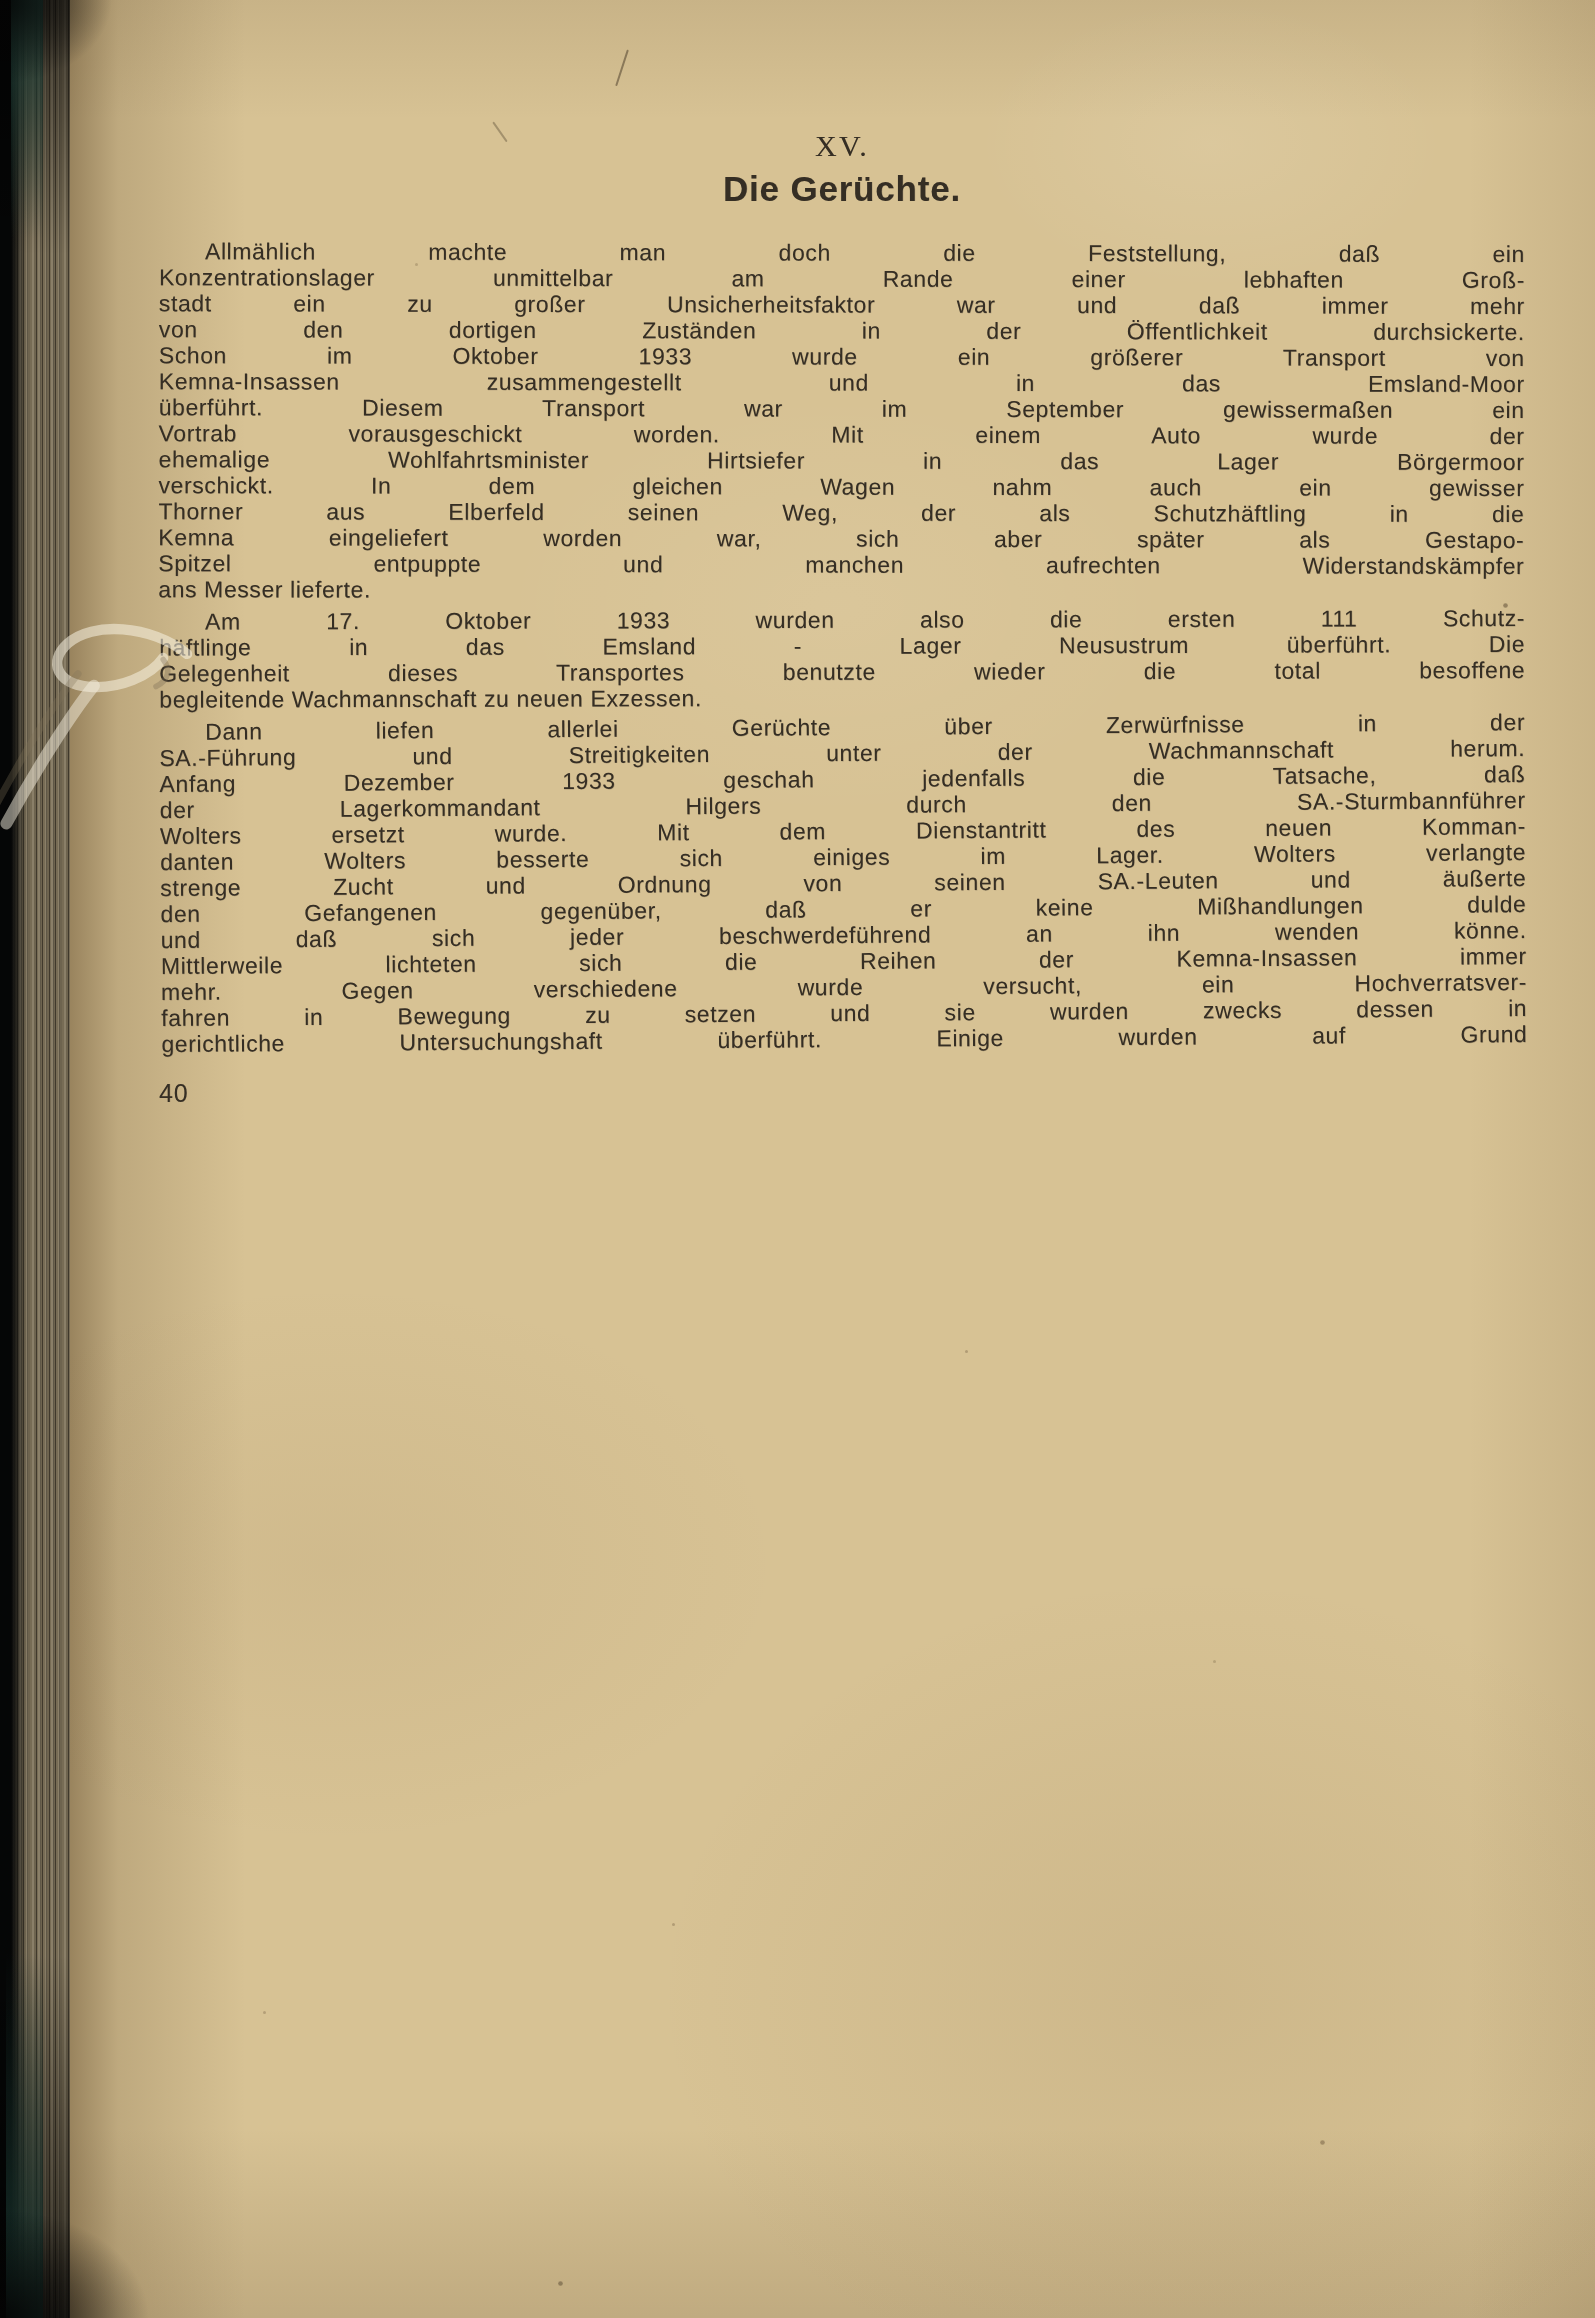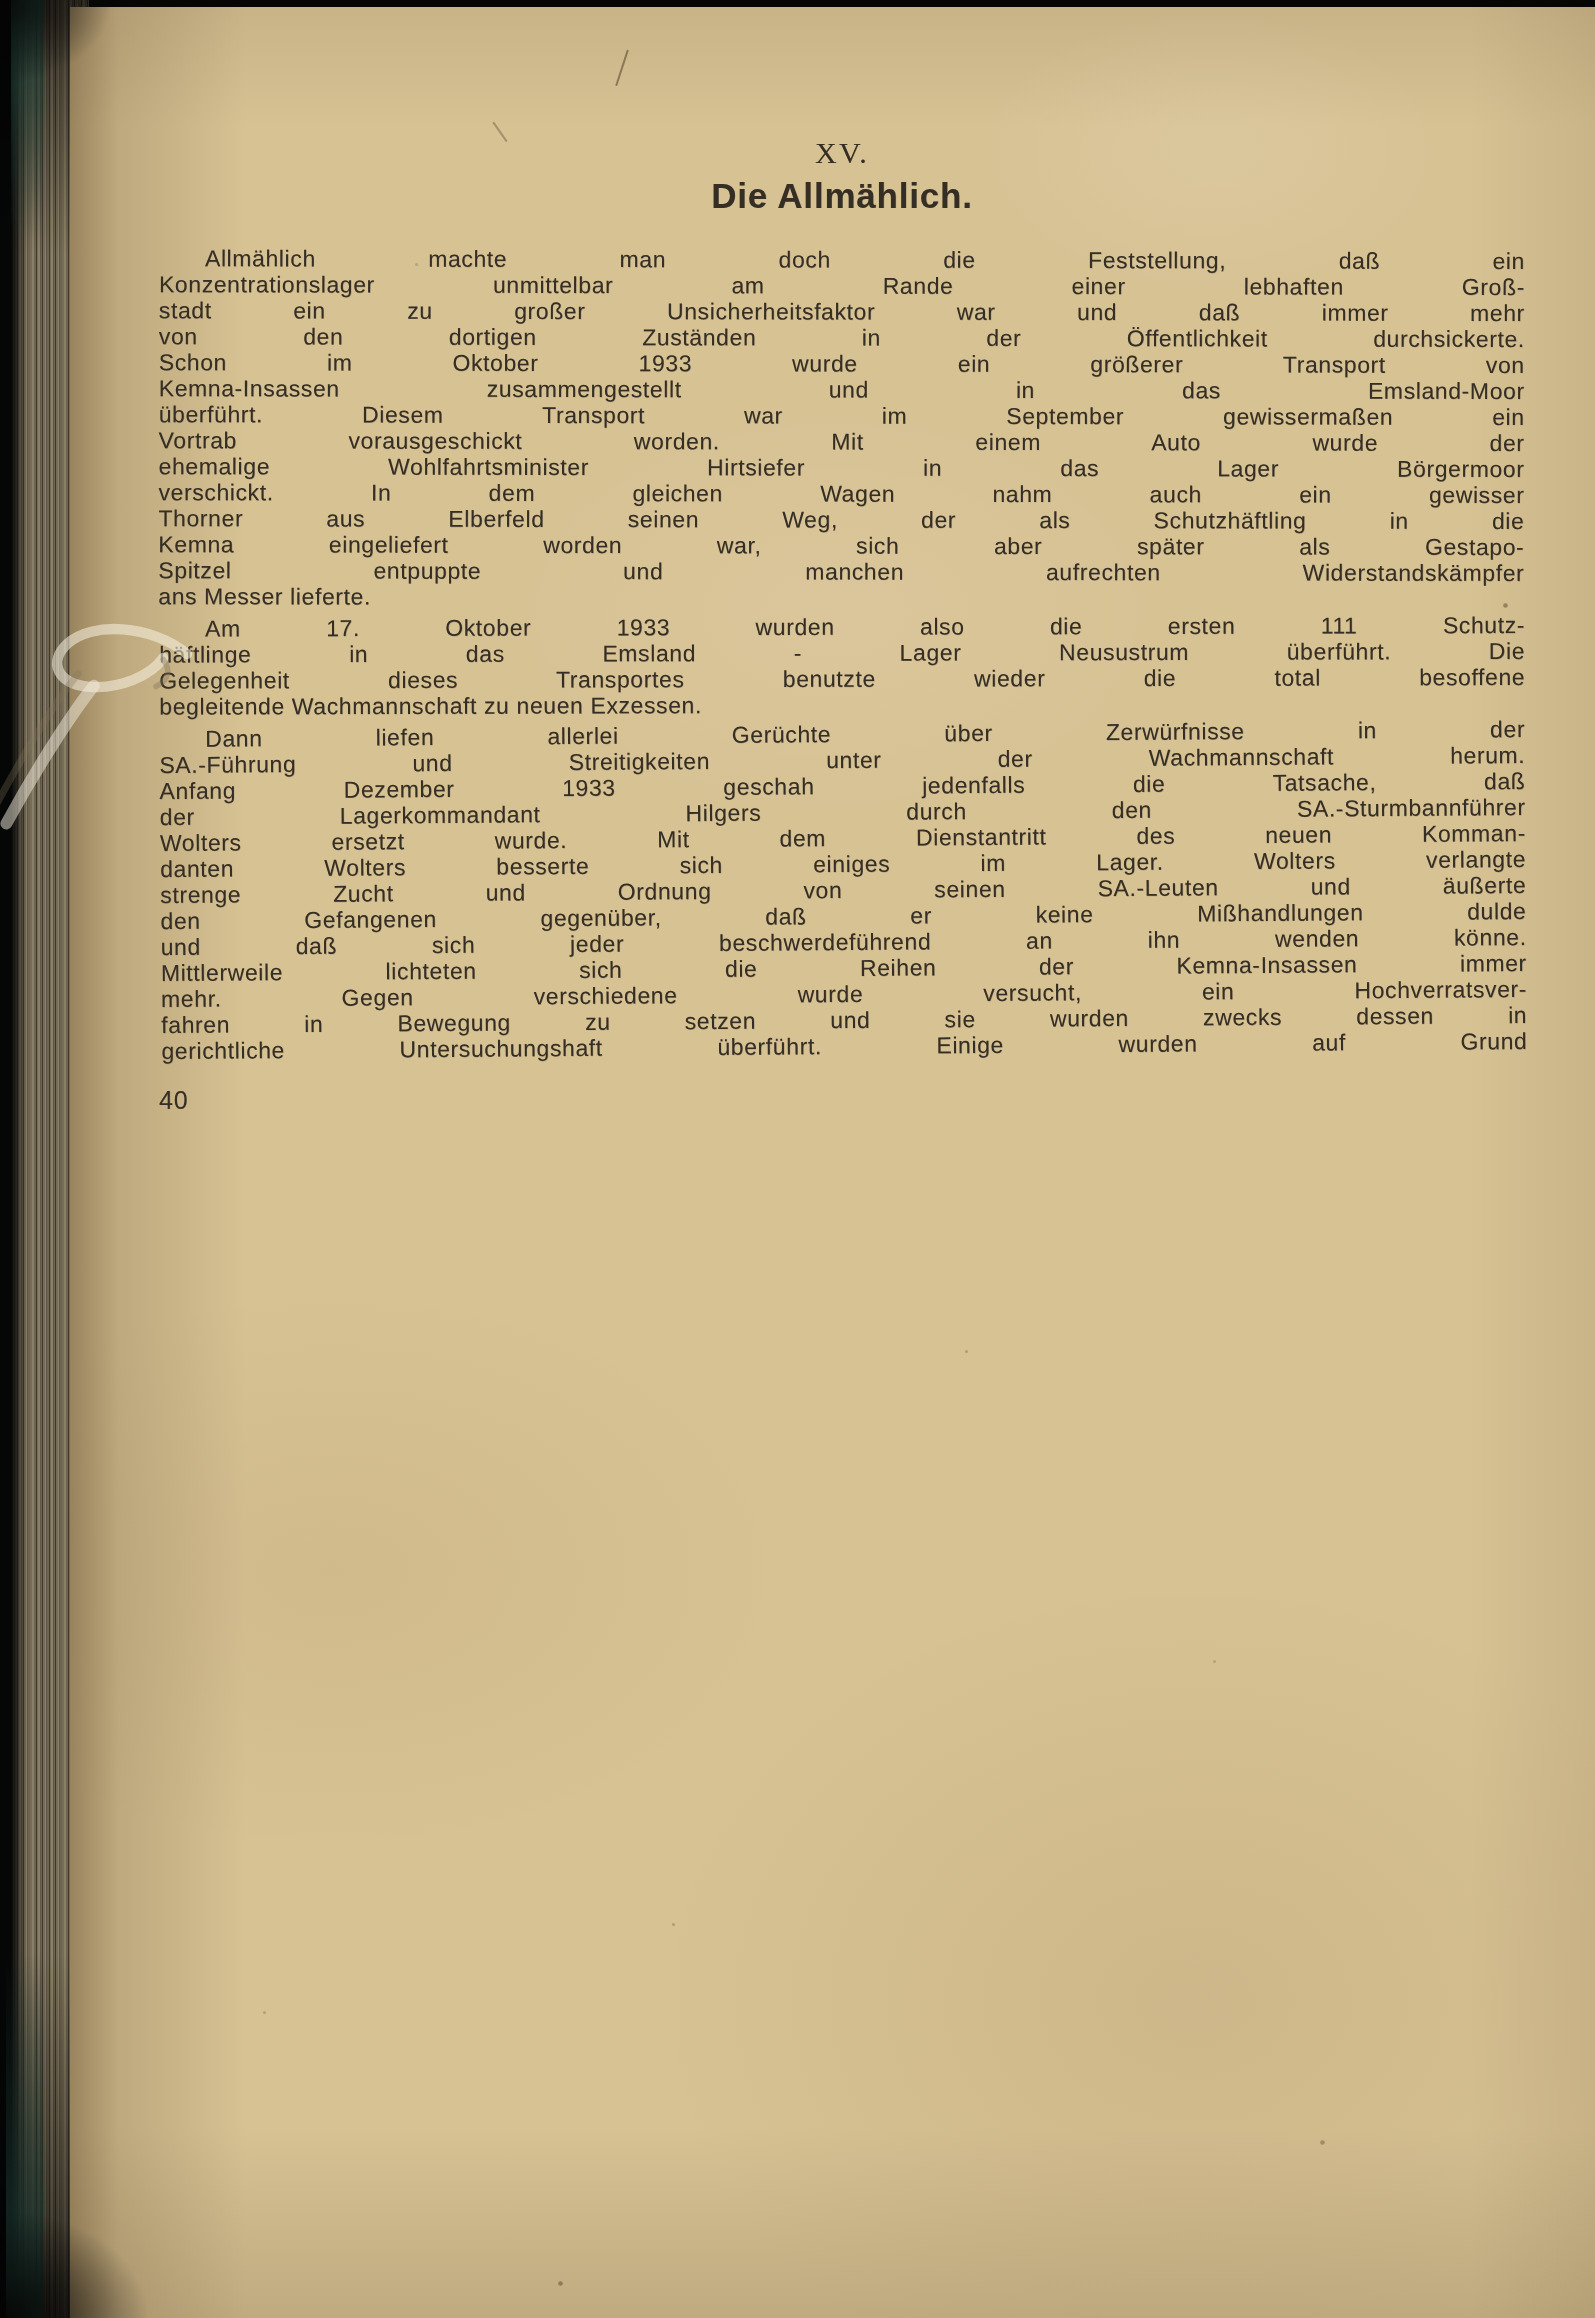--- a/index.html
+++ b/index.html
@@ -36,21 +36,20 @@
     background:
       radial-gradient(335px 207px at 1141px 144px, rgba(255,250,235,0.10), transparent 70%),
       radial-gradient(638px 399px at 263px 1564px, rgba(125,95,55,0.08), transparent 70%),
       radial-gradient(718px 559px at 1125px 1995px, rgba(120,90,50,0.10), transparent 75%),
       radial-gradient(479px 303px at 766px 606px, rgba(255,248,230,0.08), transparent 70%),
       linear-gradient(90deg, rgba(60,38,12,0.40) 0px, rgba(60,38,12,0.16) 48px, rgba(60,38,12,0) 176px),
       linear-gradient(270deg, rgba(80,55,25,0.10) 0px, rgba(80,55,25,0) 128px),
       linear-gradient(0deg, rgba(70,48,22,0.16) 0px, rgba(70,48,22,0) 191px),
       linear-gradient(180deg, rgba(70,48,22,0.10) 0px, rgba(70,48,22,0) 120px),
       var(--paper, #d7c294);
-    margin-top: 7px;
   }
 
   
   .content {
     position: absolute; left: 89px; top: 128px; width: 1366px;
     color: var(--ink, #352e24);
     text-shadow: 0.4px 0.4px 0.6px rgba(58,51,40,0.30);
   }
   .chapter-number {
     text-align: center;
@@ -122,21 +121,21 @@
 <div class="scene">
 
   <div class="spine">
     <div class="cover-strip-top"></div>
     <div class="cover-strip-bottom"></div>
   </div>
 
   <div class="paper">
     <div class="content">
       <div class="chapter-number">XV.</div>
-      <h1 class="chapter-title">Die Allmählich.</h1>
+      <h1 class="chapter-title">Die Gerüchte.</h1>
       <div class="body-text" id="paragraphs">
           <div class="para para-0">
             <div class="line first">Allmählich machte man doch die Feststellung, daß ein</div>
             <div class="line">Konzentrationslager unmittelbar am Rande einer lebhaften Groß-</div>
             <div class="line">stadt ein zu großer Unsicherheitsfaktor war und daß immer mehr</div>
             <div class="line">von den dortigen Zuständen in der Öffentlichkeit durchsickerte.</div>
             <div class="line">Schon im Oktober 1933 wurde ein größerer Transport von</div>
             <div class="line">Kemna-Insassen zusammengestellt und in das Emsland-Moor</div>
             <div class="line">überführt. Diesem Transport war im September gewissermaßen ein</div>
             <div class="line">Vortrab vorausgeschickt worden. Mit einem Auto wurde der</div>

